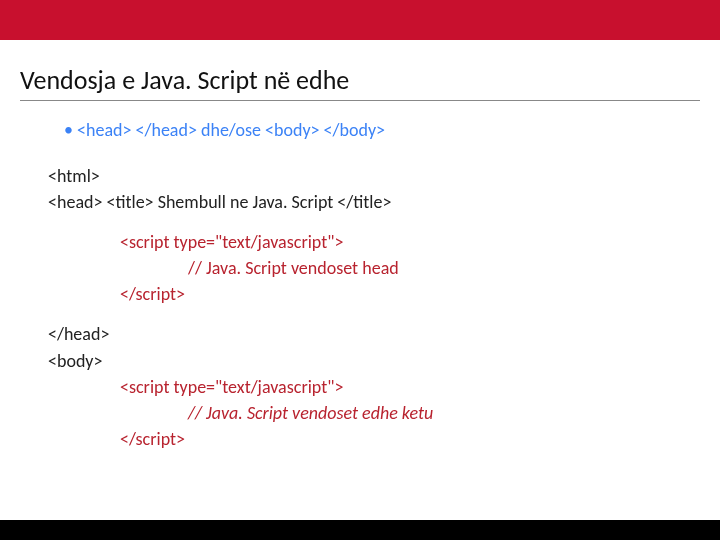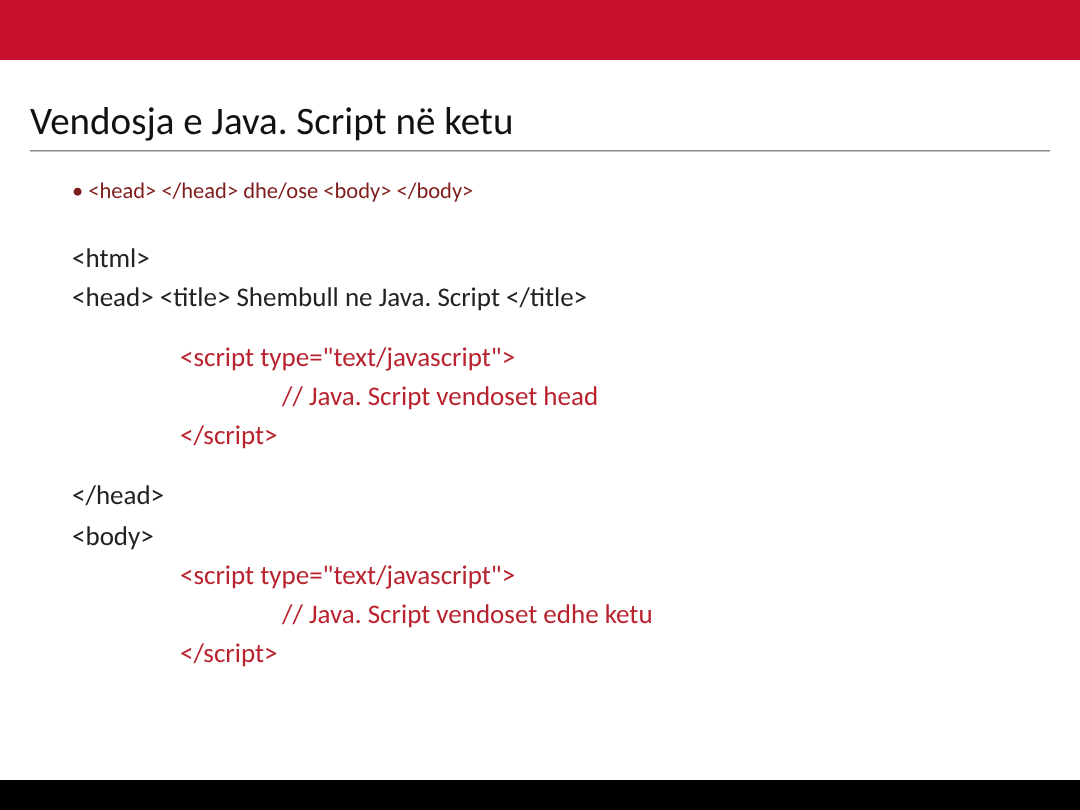--- a/index.html
+++ b/index.html
@@ -28,57 +28,57 @@
   }
   .title {
     font-size: 26px;
     font-weight: 400;
     color: #111;
     border-bottom: 1px solid #888;
     padding-bottom: 4px;
     margin-bottom: 18px;
   }
   .bullet-line {
-    font-size: 15px;
-    color: #7f1d1d;
-    margin-left: 28px;
+    font-size: 18px;
+    color: #3b82f6;
+    margin-left: 44px;
     margin-bottom: 22px;
   }
   .code-block {
     font-size: 18px;
     line-height: 1.45;
     color: #222;
     margin-left: 28px;
   }
   .code-block .red {
     color: #b8232f;
   }
   .indent-1 { padding-left: 72px; }
   .spacer { height: 14px; }
 </style>
 </head>
 <body>
 
 <div class="top-bar"></div>
 
 <div class="content">
-  <div class="title">Vendosja e Java. Script në ketu</div>
+  <div class="title">Vendosja e Java. Script në edhe</div>
   <div class="bullet-line">• &lt;head&gt; &lt;/head&gt; dhe/ose &lt;body&gt; &lt;/body&gt;</div>
 
   <div class="code-block">
     <div>&lt;html&gt;</div>
     <div>
       <span>&lt;head&gt;</span><span> &lt;title&gt; Shembull ne Java. Script &lt;/title&gt;</span>
     </div>
     <div class="spacer"></div>
     <div class="indent-1 red">&lt;script type="text/javascript"&gt;</div>
     <div class="indent-1 red" style="padding-left:140px;">// Java. Script vendoset head</div>
     <div class="indent-1 red">&lt;/script&gt;</div>
     <div class="spacer"></div>
     <div>&lt;/head&gt;</div>
     <div>&lt;body&gt;</div>
     <div class="indent-1 red">&lt;script type="text/javascript"&gt;</div>
-    <div class="indent-1 red" style="padding-left:140px;">// Java. Script vendoset edhe ketu</div>
+    <div class="indent-1 red" style="padding-left:140px;font-style:italic;">// Java. Script vendoset edhe ketu</div>
     <div class="indent-1 red">&lt;/script&gt;</div>
   </div>
 </div>
 
 <div class="bottom-bar"></div>
 
 </body></html>

